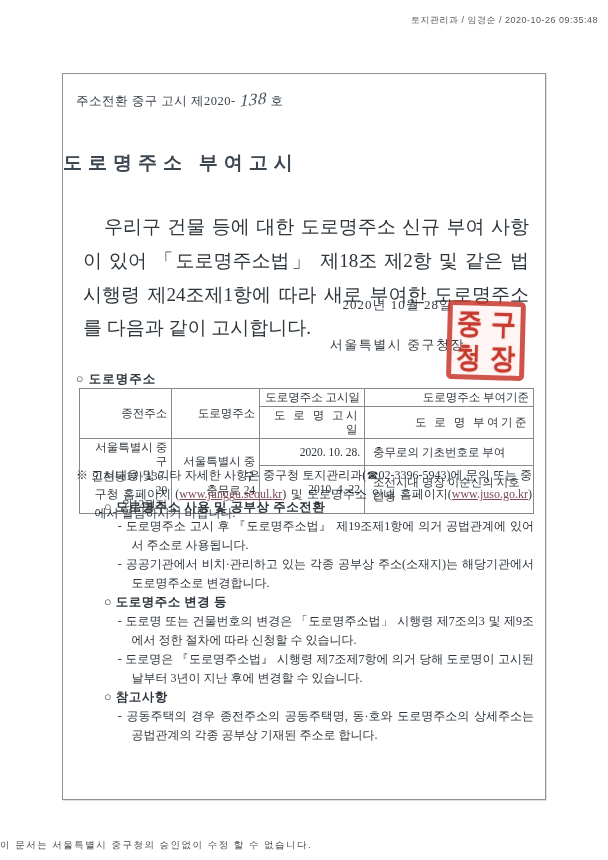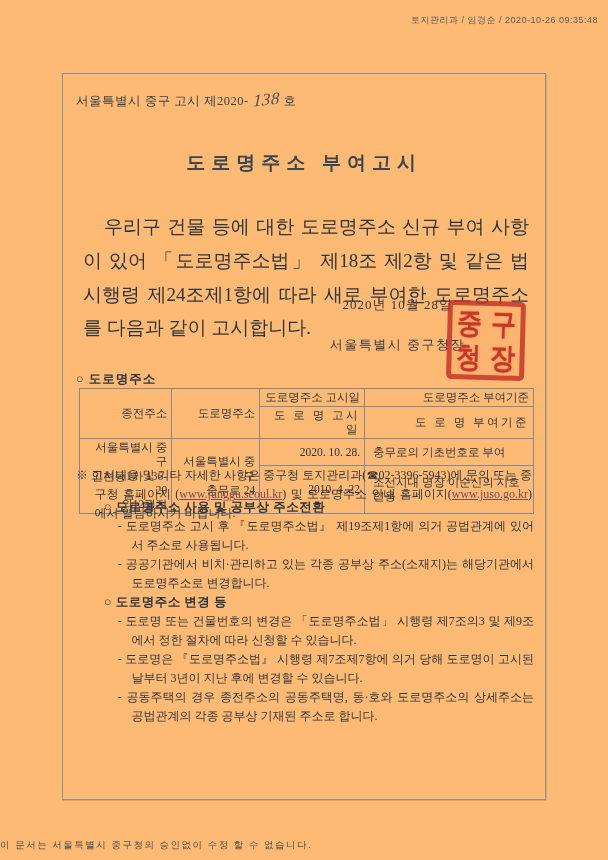--- a/index.html
+++ b/index.html
@@ -1,21 +1,21 @@
 <!DOCTYPE html>
 <html><head>
 <meta charset="utf-8">
 <style>
   * { margin: 0; padding: 0; box-sizing: border-box; }
   html, body { background: #e8e8e6; }
   .page {
     position: relative;
     width: 608px; height: 860px;
     margin: 0 auto;
-    background: #fdba74;
+    background: #ffffff;
     font-family: "Liberation Serif", "DejaVu Serif", serif;
     color: #2f363d;
     overflow: hidden;
   }
   .scan-header {
     position: absolute; top: 14px; right: 10px;
     font-family: "Liberation Sans", "DejaVu Sans", sans-serif;
     font-size: 9px; color: #5a5a5a; letter-spacing: 0.5px;
   }
   .border-box {
@@ -31,21 +31,20 @@
   .handwritten {
     display: inline-block;
     font-style: italic;
     font-size: 17px;
     transform: rotate(-6deg) skewX(-8deg);
     color: #4a525a;
     margin: 0 4px;
   }
   .doc-title {
     position: absolute; top: 76px; left: 0; width: 100%;
-    text-align: center;
     font-size: 19px; font-weight: bold;
     letter-spacing: 6px;
     color: #3c4650;
   }
   .body-par {
     position: absolute; top: 136px; left: 20px; right: 16px;
     font-size: 19px; line-height: 1.78;
     text-align: justify;
     text-indent: 1.1em;
     color: #2e353b;
@@ -137,21 +136,21 @@
 </head>
 <body>
 
 <div class="page">
 
   <div class="scan-header">토지관리과 / 임경순 / 2020-10-26 09:35:48</div>
 
   <div class="border-box">
 
     <div class="doc-number">
-      <span>서울특별시 중구 고시 제2020-</span><span class="handwritten">138</span><span>호</span>
+      <span>주소전환 중구 고시 제2020-</span><span class="handwritten">138</span><span>호</span>
     </div>
 
     <div class="doc-title">도로명주소 부여고시</div>
 
     <p class="body-par">우리구 건물 등에 대한 도로명주소 신규 부여 사항이 있어 「도로명주소법」 제18조 제2항 및 같은 법 시행령 제24조제1항에 따라 새로 부여한 도로명주소를 다음과 같이 고시합니다.</p>
 
     <div class="notice-date">2020년 10월  28일</div>
     <div class="notice-signer">서울특별시 중구청장</div>
 
     <div class="seal">
@@ -210,20 +209,21 @@
         <div class="sec-heading">○ 도로명주소 사용 및 공부상 주소전환</div>
         <p class="sec-item">- 도로명주소 고시 후 『도로명주소법』 제19조제1항에 의거 공법관계에 있어서 주소로 사용됩니다.</p>
         <p class="sec-item">- 공공기관에서 비치·관리하고 있는 각종 공부상 주소(소재지)는 해당기관에서 도로명주소로 변경합니다.</p>
       </div>
       <div class="section">
         <div class="sec-heading">○ 도로명주소 변경 등</div>
         <p class="sec-item">- 도로명 또는 건물번호의 변경은 「도로명주소법」 시행령 제7조의3 및 제9조에서 정한 절차에 따라 신청할 수 있습니다.</p>
         <p class="sec-item">- 도로명은 『도로명주소법』 시행령 제7조제7항에 의거 당해 도로명이 고시된 날부터 3년이 지난 후에 변경할 수 있습니다.</p>
       </div>
       <div class="section">
+        <div class="sec-heading">○ 참고사항</div>
         <p class="sec-item">- 공동주택의 경우 종전주소의 공동주택명, 동·호와 도로명주소의 상세주소는 공법관계의 각종 공부상 기재된 주소로 합니다.</p>
       </div>
     </div>
 
   </div>
 
   <div class="page-footer">이 문서는 서울특별시 중구청의 승인없이 수정 할 수 없습니다.</div>
 
 </div>
 

